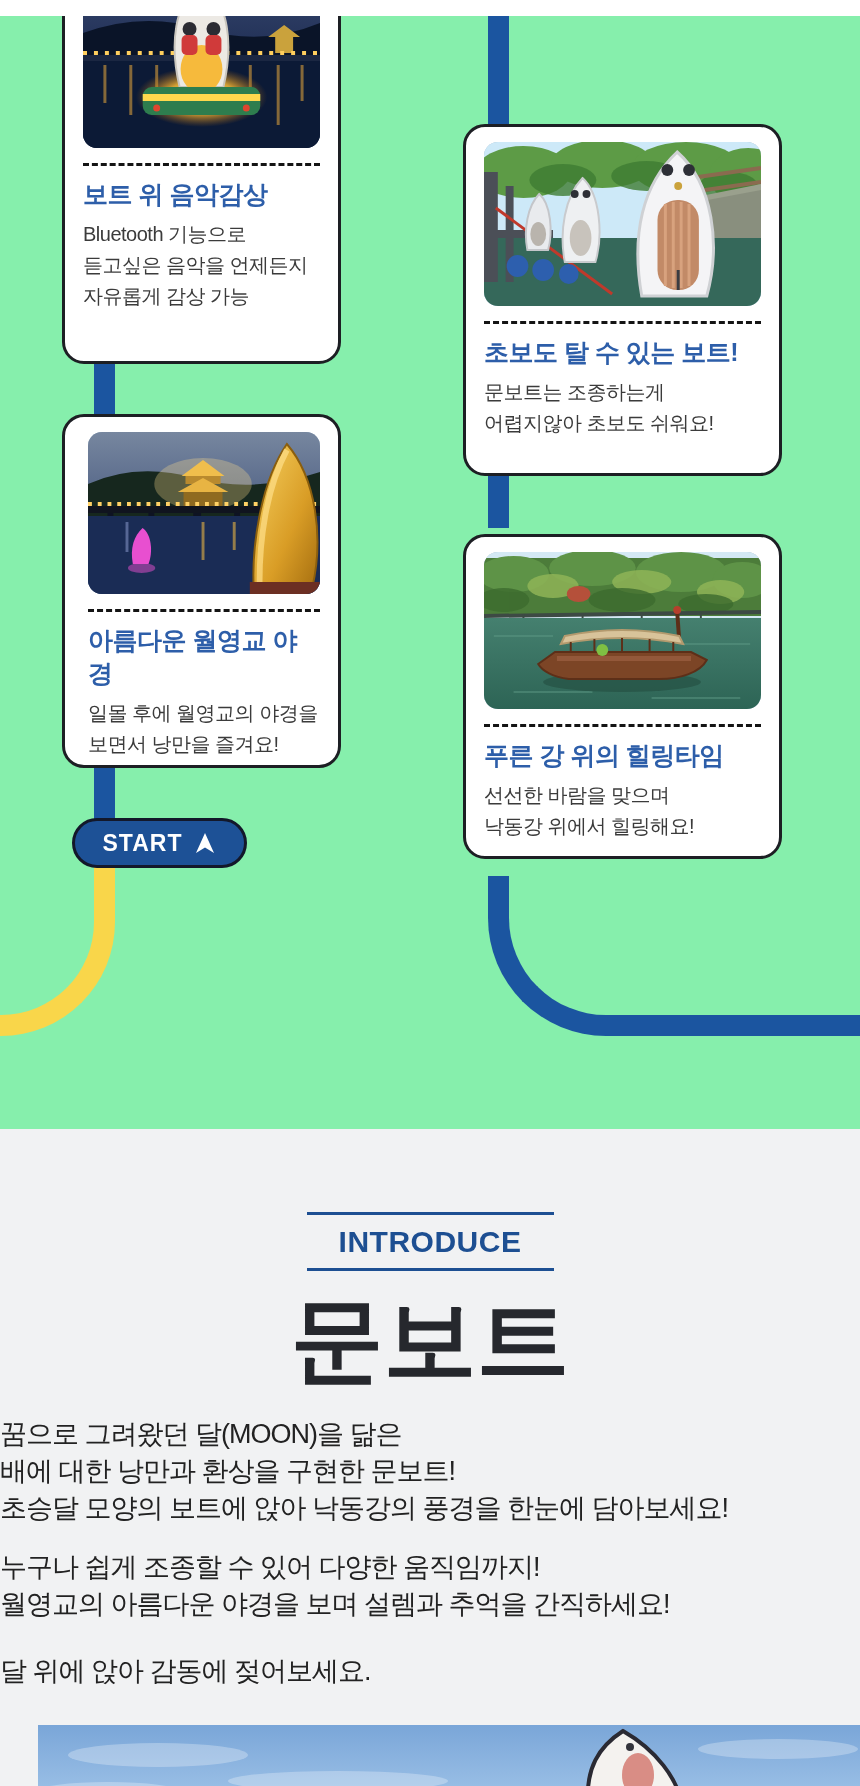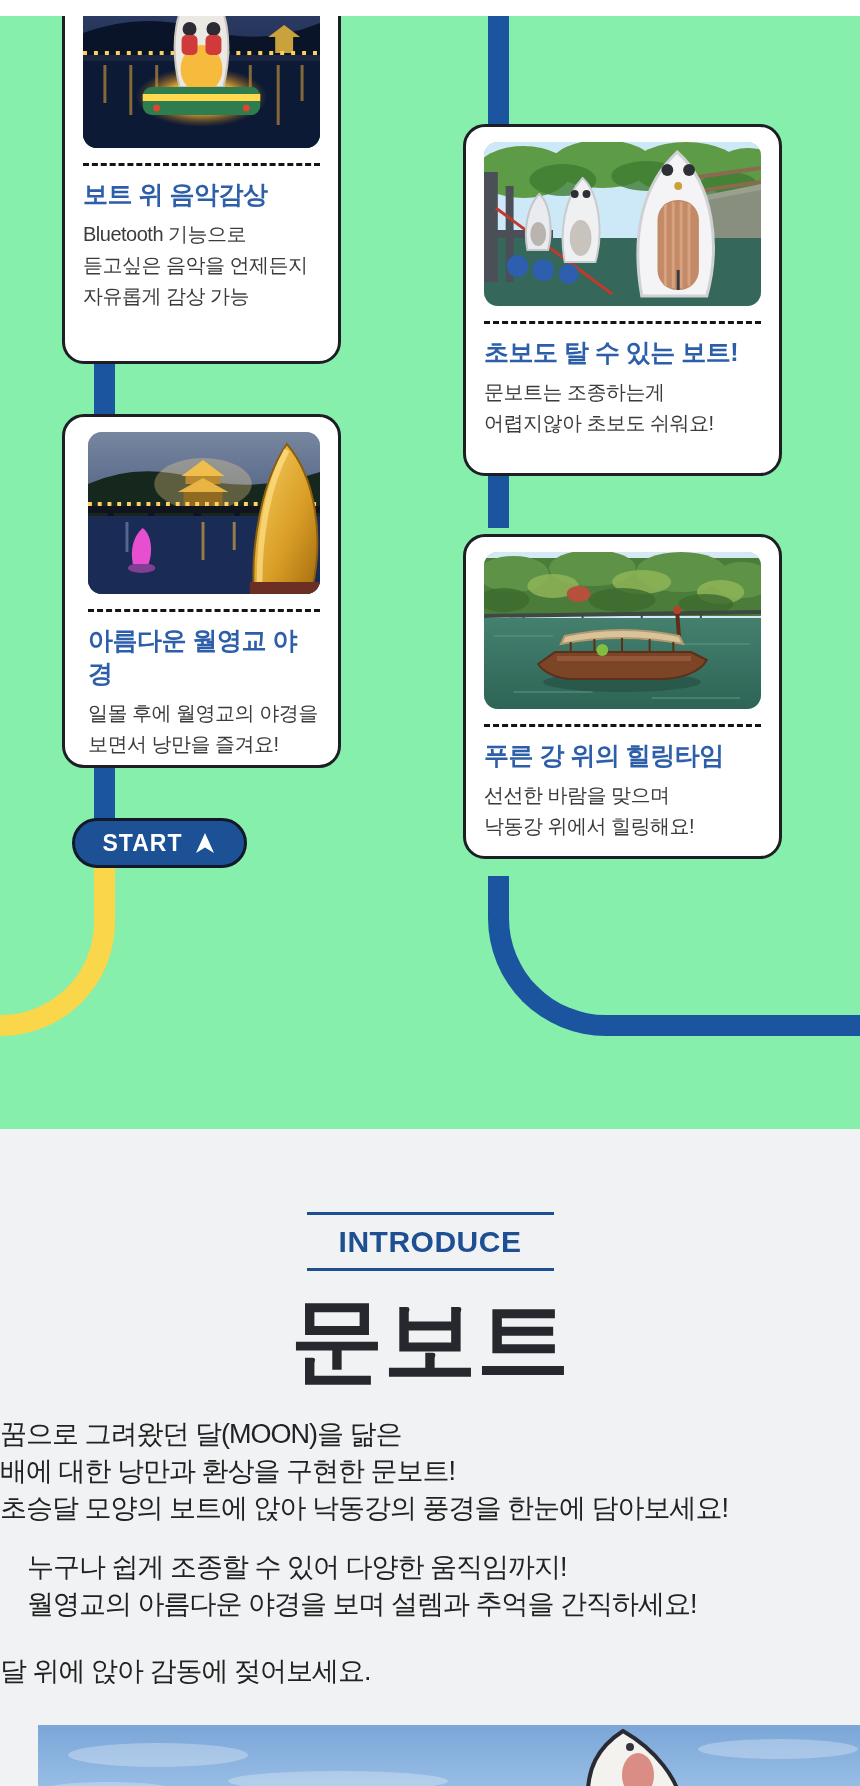--- a/index.html
+++ b/index.html
@@ -69,21 +69,21 @@
   .intro-label { font-size:30px; font-weight:800; color:#1d4f92; letter-spacing:0.5px; padding:10px 0 9px 0; }
   .main-title {
     position:absolute; z-index:2; left:0; top:1276px; width:860px;
     text-align:center; font-size:93px; font-weight:900; color:#26282d; letter-spacing:0px; line-height:1.05;
   }
   .para {
     position:absolute; z-index:2; left:0; width:860px; text-align:left;
     font-size:27px; color:#222222; line-height:37px; letter-spacing:-1px; white-space:pre-line;
   }
   .para-1 { top:1400px; }
-  .para-2 { top:1533px;padding-left:27px; }
+  .para-2 { top:1533px; }
   .para-3 { top:1637px; }
   .bottom-photo {
     position:absolute; z-index:2; left:38px; top:1709px; width:822px; height:77px;
     overflow:hidden; background:#84abda;
   }
   .bottom-photo svg { position:absolute; inset:0; width:100%; height:100%; display:block; }
 </style>
 </head>
 <body>
 

